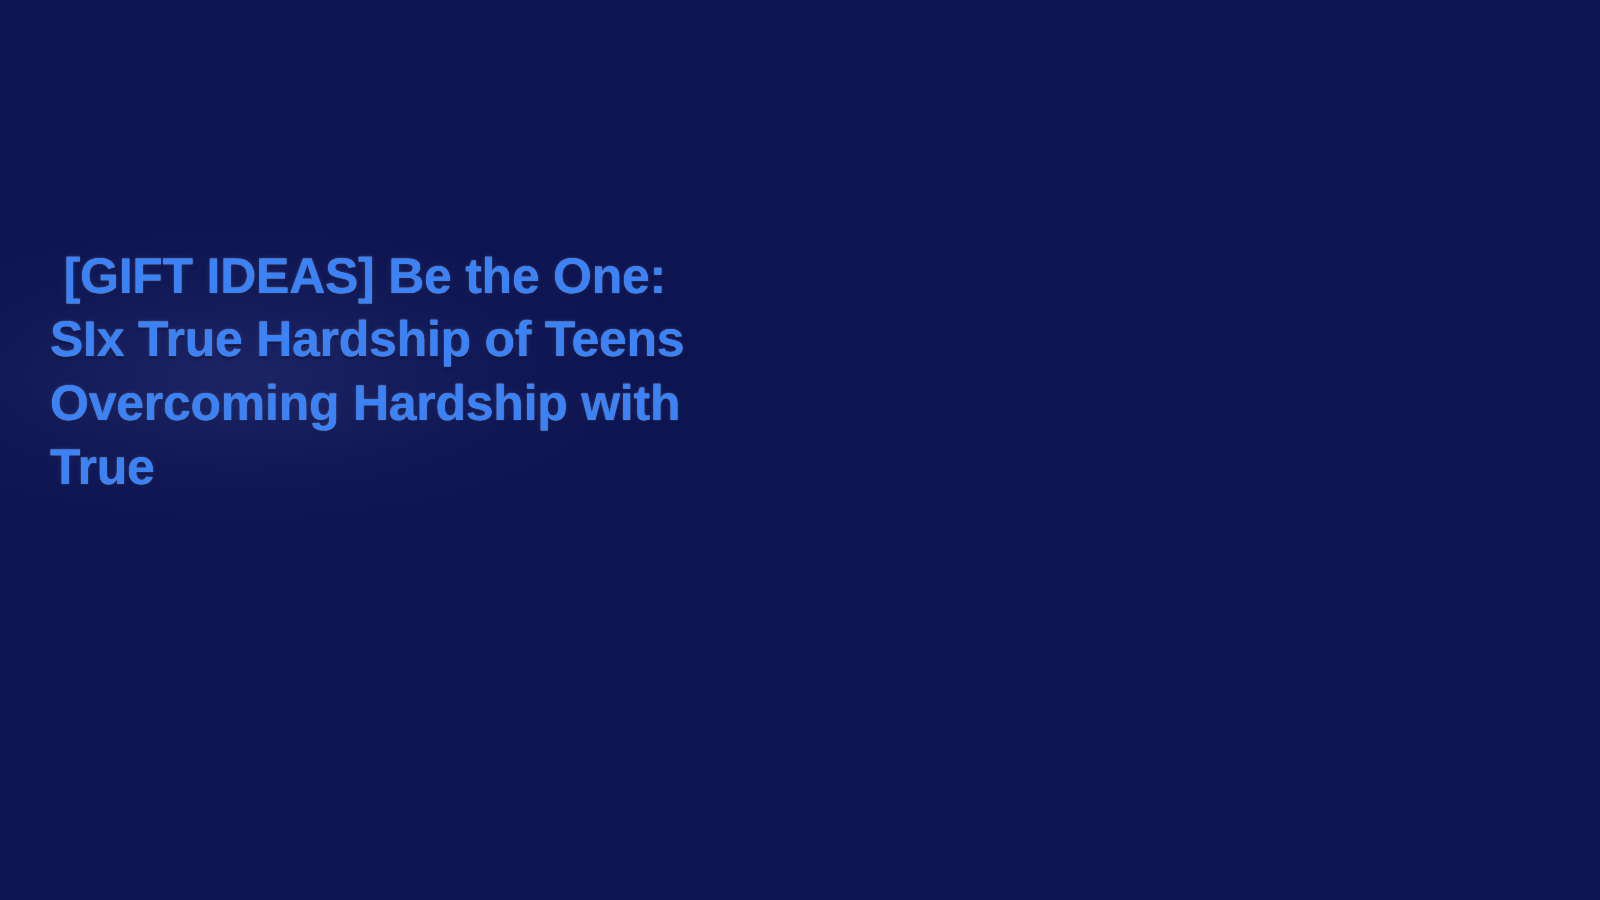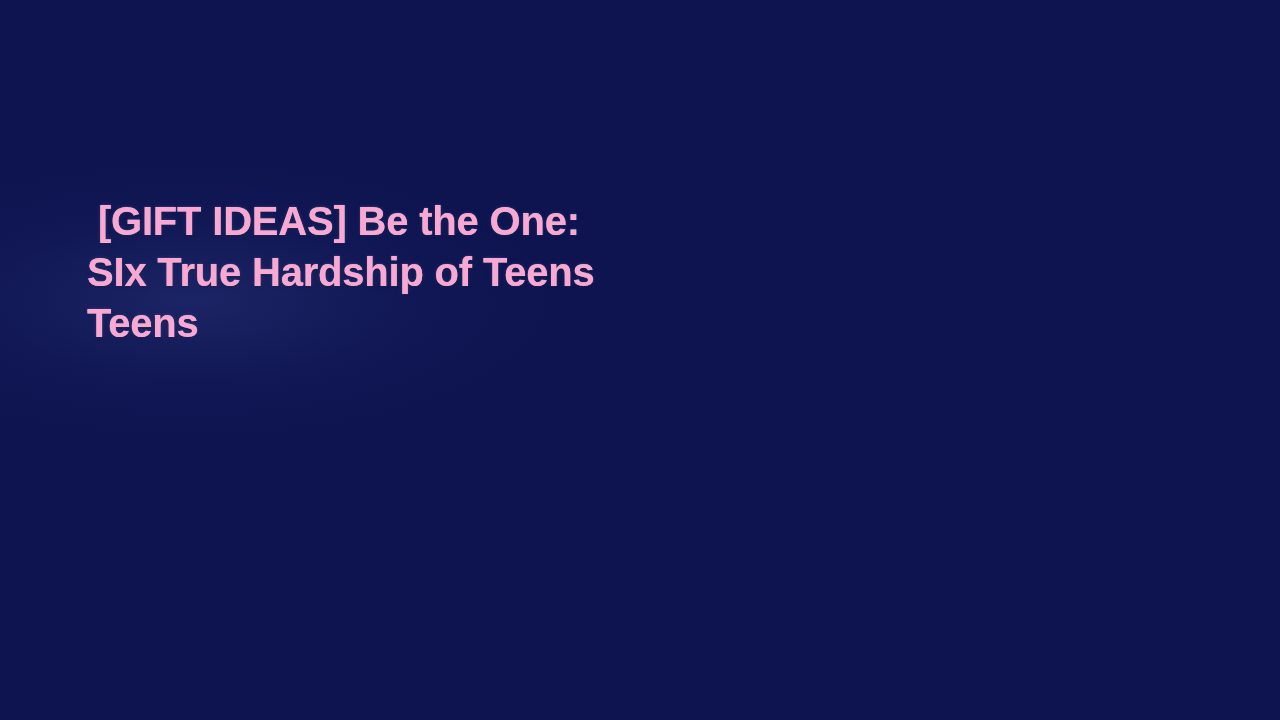--- a/index.html
+++ b/index.html
@@ -43,38 +43,38 @@
   .title-block {
     position: absolute;
     left: 40px;
     top: 196px;
     width: 660px;
     z-index: 2;
   }
 
   .title-line {
     display: block;
-    color: #f9a8d4;
+    color: #3b82f6;
     font-family: "Liberation Sans", sans-serif;
     font-weight: bold;
     font-size: 40px;
     line-height: 51px;
     letter-spacing: -0.2px;
     white-space: pre;
     text-shadow:
       0 0 1px rgba(255, 255, 255, 0.55),
       0 1px 2px rgba(8, 12, 52, 0.85),
       0 0 5px rgba(120, 135, 200, 0.18);
-    margin-left: 47px;
   }
 </style>
 </head>
 <body>
 
 <div id="promo-card">
 
   <div class="title-block">
     <span class="title-line"> [GIFT IDEAS] Be the One:</span>
     <span class="title-line">SIx True Hardship of Teens</span>
-    <span class="title-line">Teens</span>
+    <span class="title-line">Overcoming Hardship with</span>
+    <span class="title-line">True</span>
   </div>
 
 </div>
 
 </body></html>

